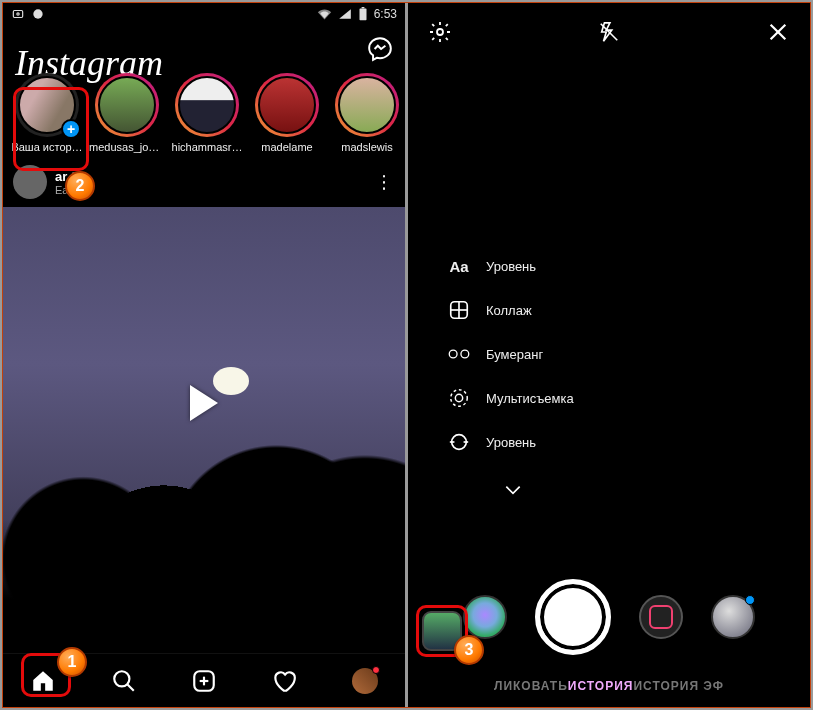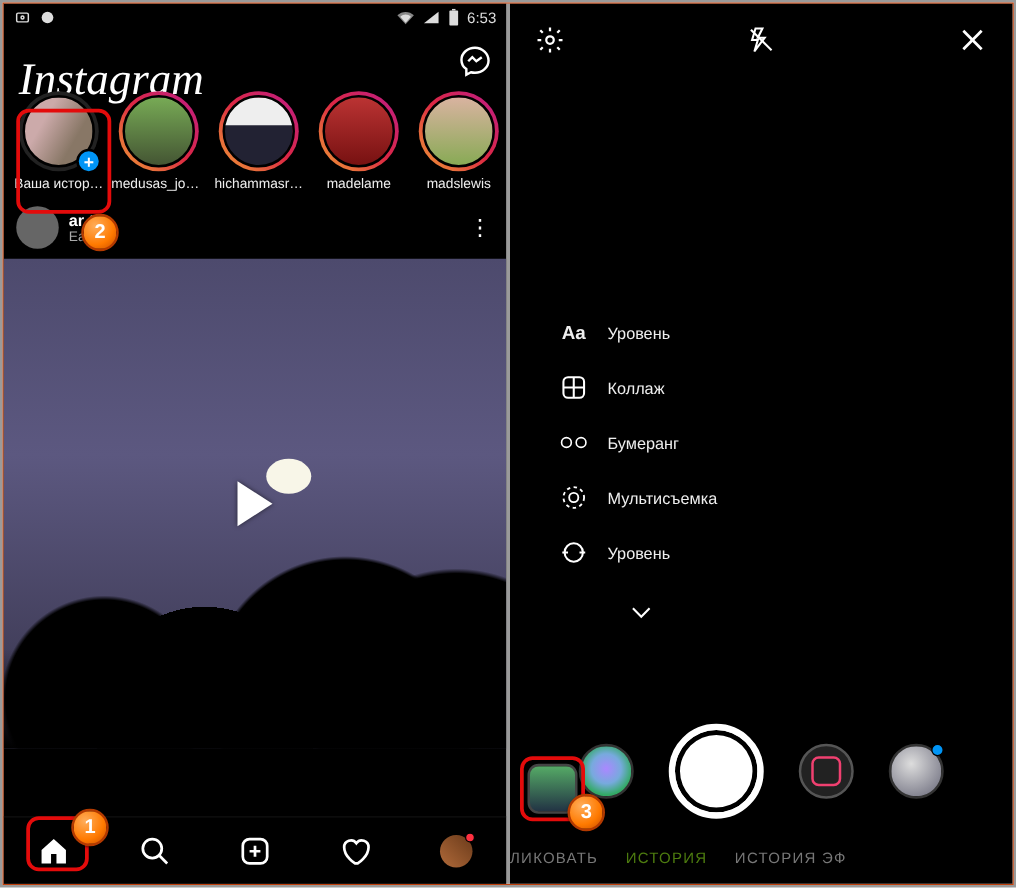--- a/index.html
+++ b/index.html
@@ -52,22 +52,22 @@
   .mode .micon { width: 26px; height: 26px; display: flex; align-items: center; justify-content: center; }
   .mode.chev { justify-content: center; margin-left: 6px; margin-top: 4px; }
   .cam-bottom { position: absolute; bottom: 52px; left: 0; right: 0; display: flex; align-items: center; justify-content: center; gap: 28px; }
   .filter-ring { width: 44px; height: 44px; border-radius: 50%; background: #222; border: 2px solid #333; position: relative; }
   .filter-ring.alien { background: radial-gradient(circle at 50% 45%, #a8f 0%, #7ad 40%, #3a6 70%); }
   .filter-ring.effect { border: 2px solid #555; }
   .filter-ring.effect::after { content:""; position:absolute; inset:8px; border:2px solid #f04070; border-radius:6px; }
   .filter-ring.ghost { background: radial-gradient(circle at 40% 35%, #ddd, #667); }
   .filter-ring .bdot { position: absolute; top: -2px; right: -2px; width: 10px; height: 10px; background: #0095f6; border-radius: 50%; border: 1.5px solid #000; }
   .shutter { width: 76px; height: 76px; border-radius: 50%; background: #fff; border: 5px solid #fff; box-shadow: inset 0 0 0 4px #000; }
-  .cam-tabs { position: absolute; bottom: 14px; left: 0; right: 0; display: flex; gap: 22px; font-size: 12px; letter-spacing: 1px; color: #777; font-weight: 400; }
-  .cam-tabs .active { color: #4d7c0f; }
+  .cam-tabs { position: absolute; bottom: 14px; left: 0; right: 0; display: flex; justify-content: center; font-size: 12px; letter-spacing: 1px; color: #777; font-weight: 700; }
+  .cam-tabs .active { color: #f0abfc; }
   .gallery-thumb { position: absolute; bottom: 56px; left: 14px; width: 40px; height: 40px; border-radius: 9px; background: linear-gradient(#5a6,#234); border: 2px solid #444; }
 
   svg { display: block; }
 </style>
 </head>
 <body>
 
 <div class="frame">
 <div class="panes">
 

